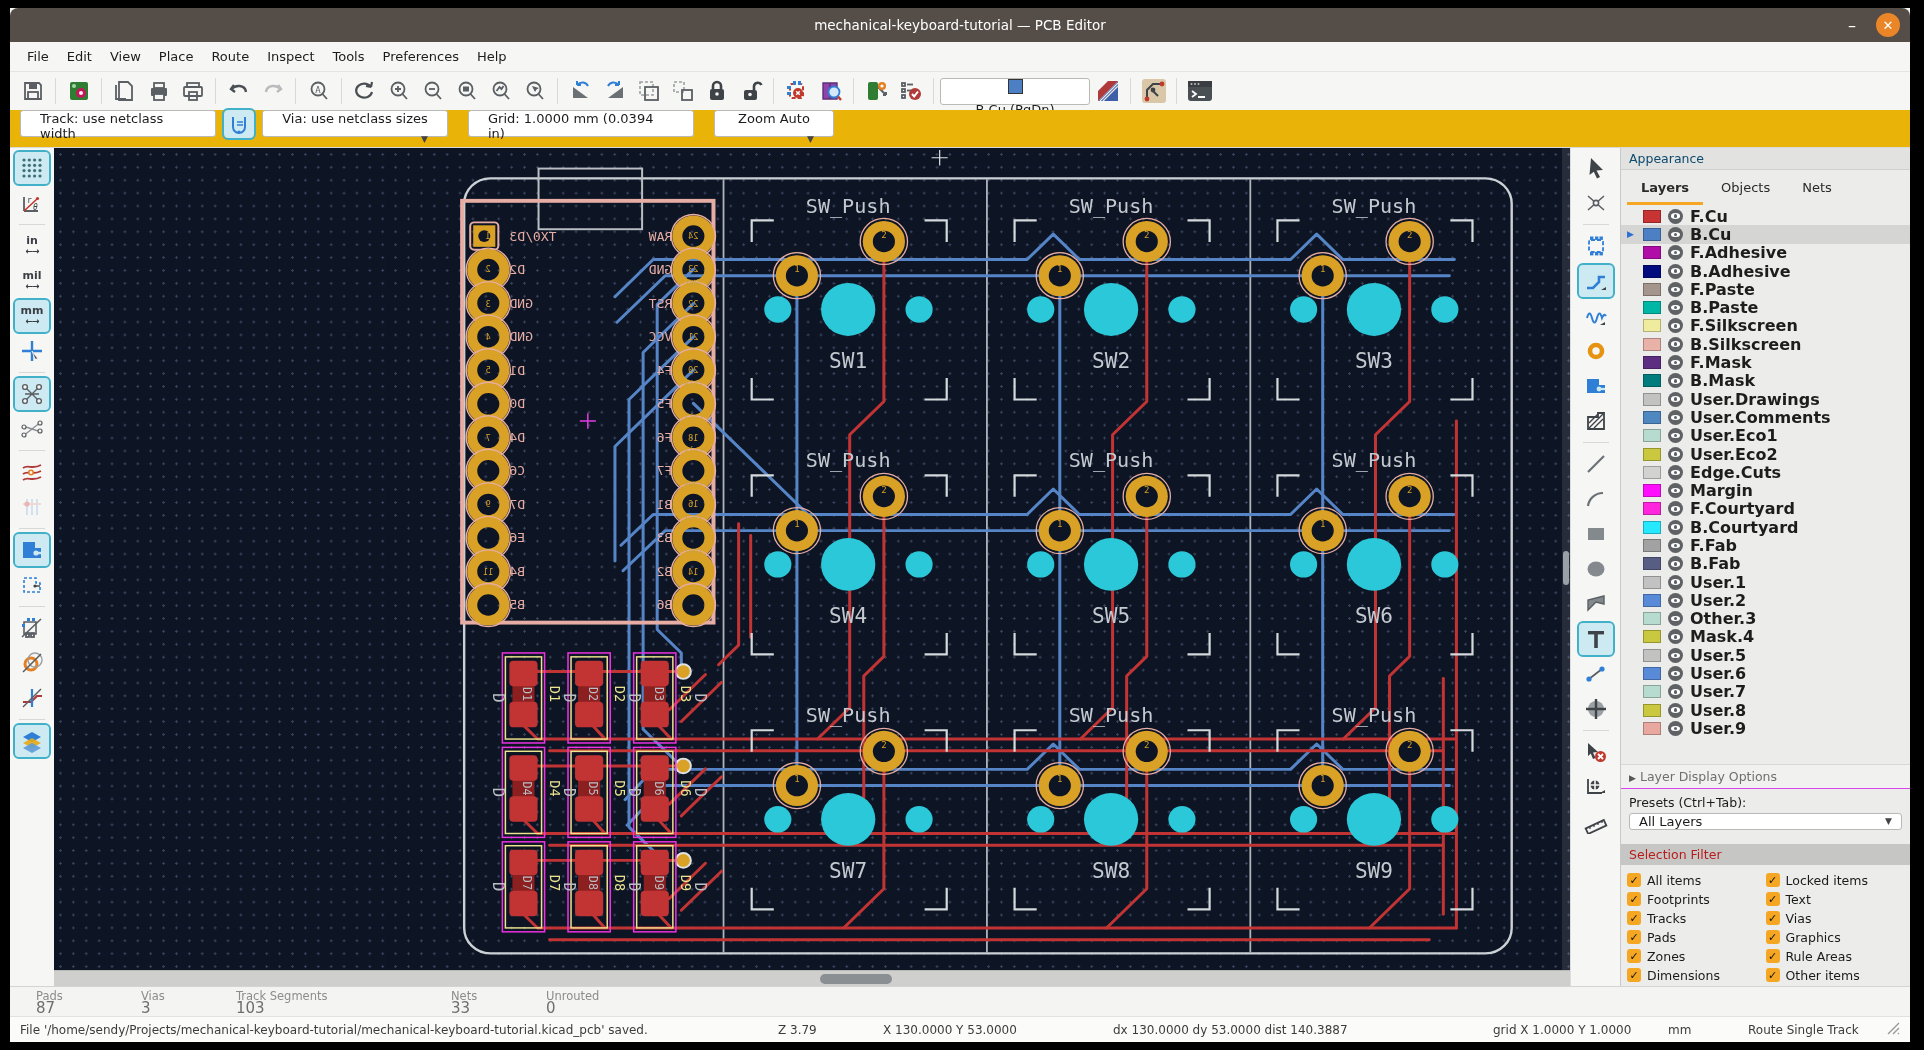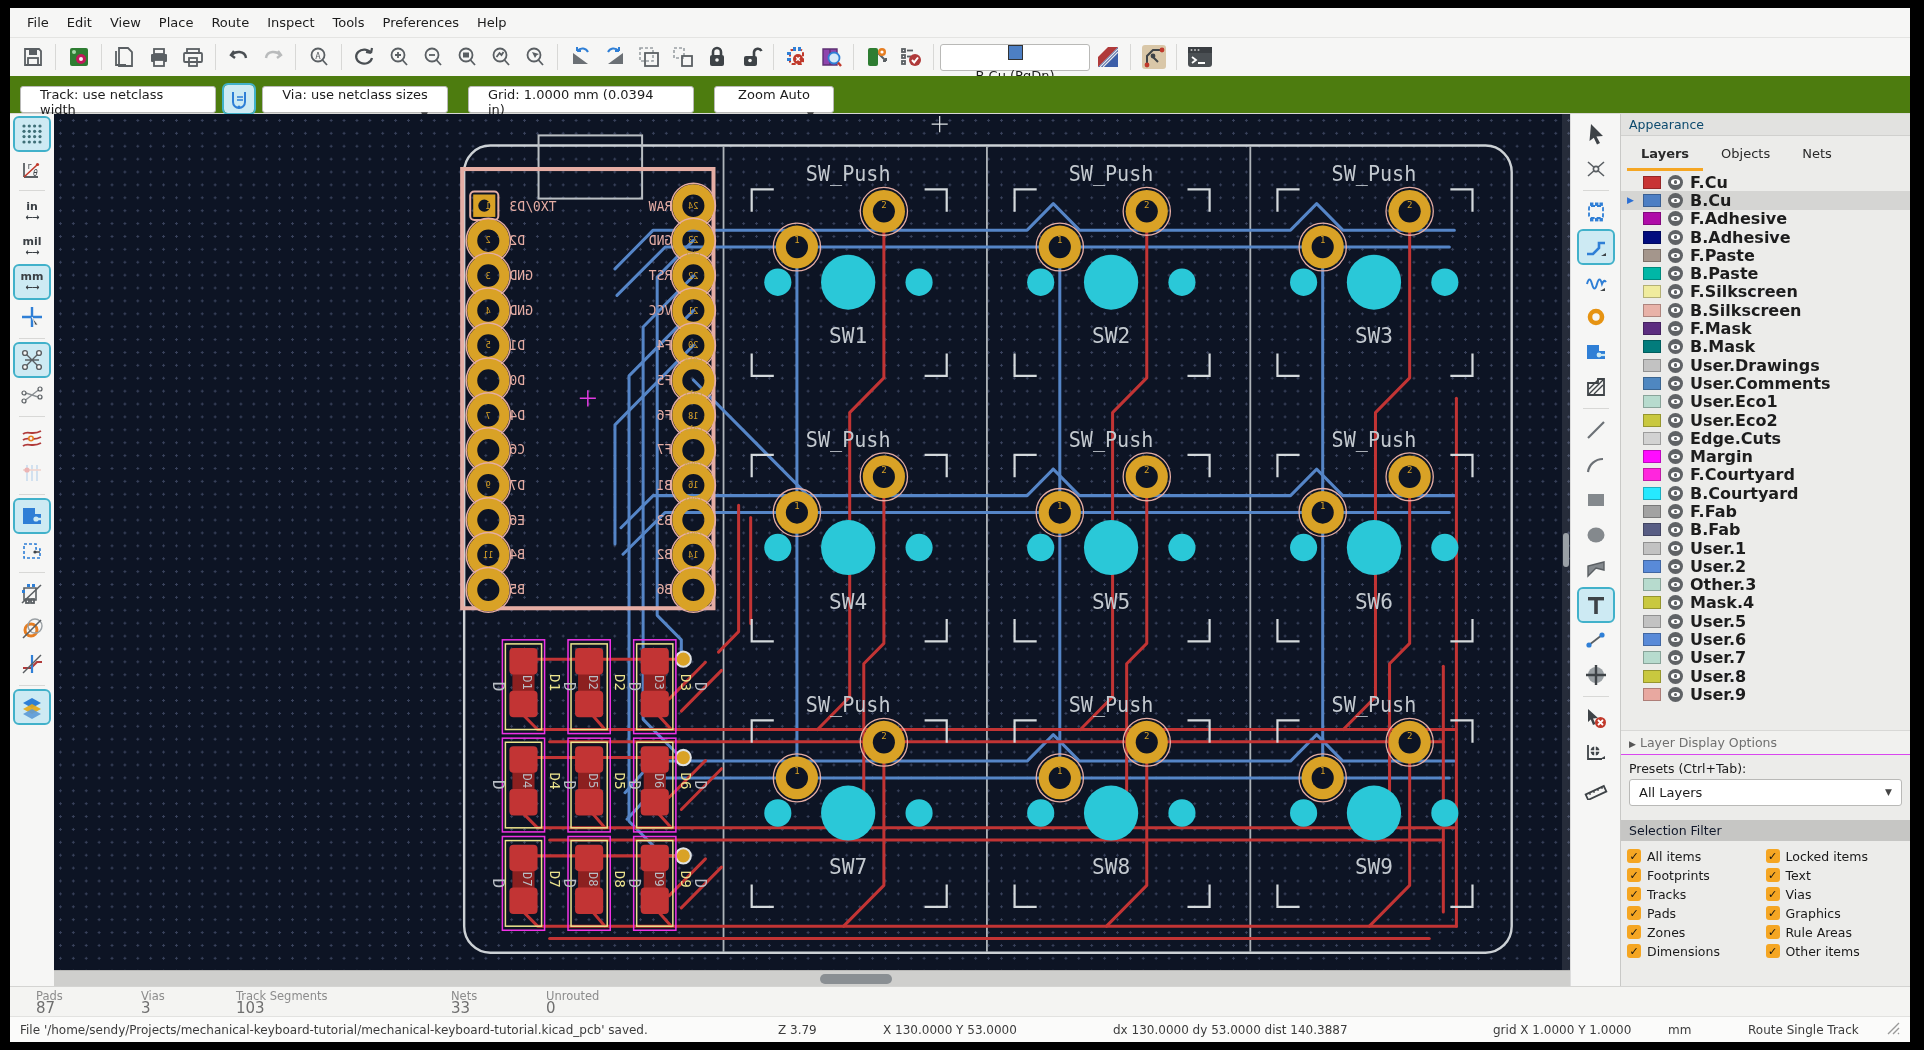--- a/index.html
+++ b/index.html
@@ -12,21 +12,21 @@
   .win-btns { position:absolute; right:10px; top:0; height:34px; display:flex; align-items:center; gap:14px; }
   .min-btn { color:#fff; font-size:16px; width:20px; text-align:center; cursor:default; }
   .close-btn { width:24px; height:24px; border-radius:50%; background:#ea8627; color:#fff; display:flex; align-items:center; justify-content:center; font-size:13px; font-weight:bold; }
 
   
   .menubar { height:30px; background:#f6f6f5; display:flex; align-items:center; padding-left:8px; border-bottom:1px solid #e4e4e2; flex:none; }
   .menu-item { padding:4px 9px; font-size:13px; color:#1c1c1c; }
 
   
   .toolbar1 { height:38px; background:#f6f6f5; display:flex; align-items:center; padding-left:6px; gap:1px; flex:none; }
-  .toolbar2 { height:38px; background:#4d7c0f; display:flex; align-items:flex-end; padding-left:10px; gap:8px; border-bottom:1px solid #d9d9d7; flex:none; }
+  .toolbar2 { height:38px; background:#eab308; display:flex; align-items:flex-start; padding-left:10px; gap:8px; border-bottom:1px solid #d9d9d7; flex:none; }
   .tb { width:33px; height:32px; display:flex; align-items:center; justify-content:center; border-radius:4px; }
   .tsep { width:1px; height:26px; background:#d8d8d6; margin:0 5px; flex:none; }
   .combo { height:27px; background:#fff; border:1px solid #b9b9b7; border-radius:3px; display:flex; align-items:center; padding:0 19px; font-size:13px; color:#1c1c1c; gap:8px;flex-direction:column; }
   .combo .arrow { margin-left:auto; font-size:9px; color:#444; }
   .layer-combo { width:150px; }
   .swatch-sq { width:15px; height:15px; background:#4d7fc4; border:1px solid #333; flex:none; }
   .toggle-active { background:#cdeaf3; outline:2px solid #41b1ca; }
 
   
   .main { flex:1; display:flex; min-height:0; }
@@ -62,21 +62,21 @@
   .sw { width:18px; height:13px; border:1px solid rgba(0,0,0,0.25); flex:none; }
   .eye { width:15px; height:15px; border-radius:50%; background:#5f6265; position:relative; flex:none; display:flex; align-items:center; justify-content:center; }
   .eye::before { content:""; width:9px; height:5.5px; background:#fff; border-radius:50%; }
   .eye::after { content:""; position:absolute; width:3.5px; height:3.5px; border-radius:50%; background:#5f6265; }
   .lname { color:#1d1d1d; font-size:16px; white-space:nowrap;font-weight:bold; }
   .ldo { margin-top:26px; padding:4px 8px; color:#6f6f6f; border-top:1px solid #d8d8d6; border-bottom:1px solid #d946ef; background:#f1f1ef; font-size:12.5px; }
   .ldo .tri { font-size:9px; margin-right:4px; color:#555; }
   .presets-label { padding:6px 8px 3px 8px; color:#1a1a1a; }
   .presets-combo { margin:0 8px; height:27px; background:#fff; border:1px solid #b9b9b7; border-radius:3px; display:flex; align-items:center; padding:0 9px; font-size:13px; color:#1a1a1a; }
   .presets-combo .arrow { margin-left:auto; font-size:9px; color:#444; }
-  .self-header { margin-top:14px; background:#c6c6c4; padding:3px 8px; color:#0f172a; font-size:12.5px; }
+  .self-header { margin-top:14px; background:#c6c6c4; padding:3px 8px; color:#b91c1c; font-size:12.5px; }
   .filter-grid { display:grid; grid-template-columns:1fr 1fr; padding:8px 6px; row-gap:4px; }
   .cbrow { display:flex; align-items:center; gap:6px; }
   .cb { width:14px; height:14px; background:#f5a623; border-radius:3px; display:flex; align-items:center; justify-content:center; color:#111; font-size:11px; font-weight:bold; flex:none; }
   .cblabel { font-size:12.5px; color:#1a1a1a; }
 
   
   .status1 { height:30px; background:#f4f4f2; border-top:1px solid #d4d4d2; display:flex; padding-left:26px; flex:none; }
   .statgrp { display:flex; flex-direction:column; justify-content:center; line-height:12px; }
   .statgrp .slabel { color:#8c8c8c; font-size:11.5px; }
   .statgrp .sval { color:#6e6e6e; font-size:15px; }
@@ -86,20 +86,27 @@
 
   svg text { font-family:"DejaVu Sans Mono", monospace; }
   .icon-stroke { stroke:#5a5f63; stroke-width:1.8; fill:none; }
   .icon-fill { fill:#5a5f63; }
 </style>
 </head>
 <body>
 
 <div class="window">
 
+  <div class="titlebar">
+    <span class="title">mechanical-keyboard-tutorial — PCB Editor</span>
+    <div class="win-btns">
+      <span class="min-btn">–</span>
+      <span class="close-btn">✕</span>
+    </div>
+  </div>
 
   <div class="menubar">
     <span class="menu-item">File</span>
     <span class="menu-item">Edit</span>
     <span class="menu-item">View</span>
     <span class="menu-item">Place</span>
     <span class="menu-item">Route</span>
     <span class="menu-item">Inspect</span>
     <span class="menu-item">Tools</span>
     <span class="menu-item">Preferences</span>

